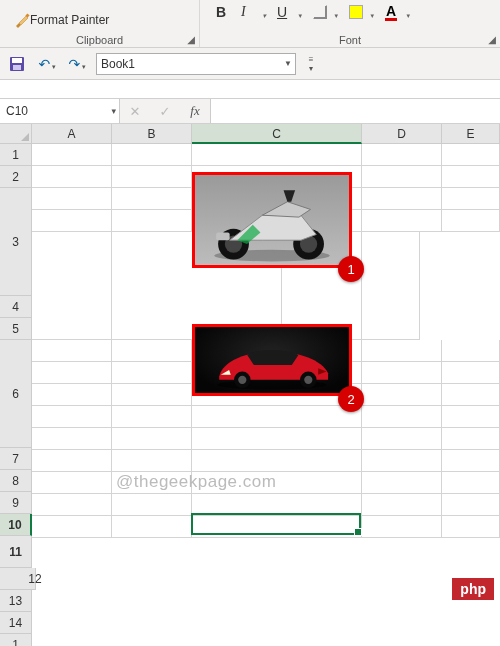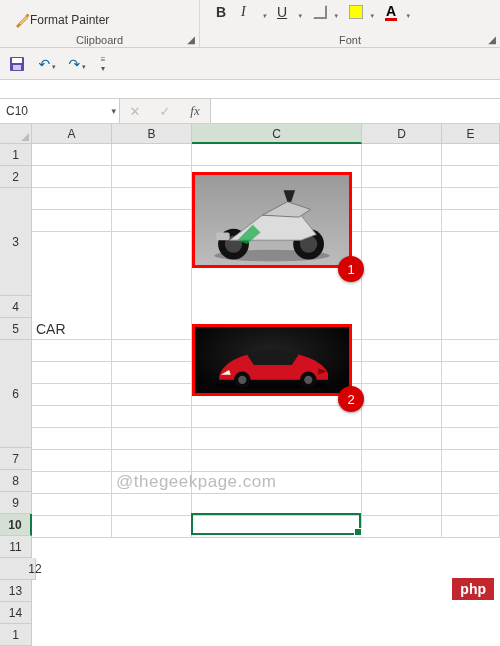--- a/index.html
+++ b/index.html
@@ -129,20 +129,24 @@
         <rect x="3" y="2" width="10" height="5" fill="#fff"></rect>
         <rect x="4" y="9" width="8" height="5" fill="#cfc7ef"></rect>
       </svg>
   </span>
   <span class="qat-btn">
       <span class="undo-icon">↶</span>
     </span>
   <span class="qat-btn">
       <span class="redo-icon">↷</span>
     </span>
+  <div class="book-combo">
+    <span>Book1</span>
+    <span class="dd">▼</span>
+  </div>
   <span class="qat-more">≡<br>▾</span>
 </div>
 
 <div class="spacer"></div>
 
 <div class="fx-row">
   <div class="name-box">
     <span>C10</span>
     <span class="dd">▾</span>
   </div>
@@ -168,21 +172,21 @@
       <div class="row-h" style="height: 22px;">1</div>
       <div class="row-h" style="height: 22px;">2</div>
       <div class="row-h" style="height: 108px;">3</div>
       <div class="row-h" style="height: 22px;">4</div>
       <div class="row-h" style="height: 22px;">5</div>
       <div class="row-h" style="height: 108px;">6</div>
       <div class="row-h" style="height: 22px;">7</div>
       <div class="row-h" style="height: 22px;">8</div>
       <div class="row-h" style="height: 22px;">9</div>
       <div class="row-h sel" style="height: 22px;">10</div>
-      <div class="row-h" style="height: 22px;">11</div>
+      <div class="row-h" style="height: 32px; font-weight: bold;">11</div>
       <div class="row-h" style="height: 22px; padding-left: 35px;">12</div>
       <div class="row-h" style="height: 22px;">13</div>
       <div class="row-h" style="height: 22px;">14</div>
       <div class="row-h" style="height: 22px;">1</div>
     </div>
   <div class="cells" id="cells">
       <div class="cell-row">
         <div class="cell wA" style="height: 22px;"></div>
         <div class="cell wB" style="height: 22px;"></div>
         <div class="cell wC" style="height: 22px;"></div>
@@ -204,21 +208,20 @@
         <div class="cell wE" style="height: 22px;"></div>
       </div>
       <div class="cell-row">
         <div class="cell wA" style="height: 22px;"></div>
         <div class="cell wB" style="height: 22px;"></div>
         <div class="cell wC" style="height: 22px;"></div>
         <div class="cell wD" style="height: 22px;"></div>
         <div class="cell wE" style="height: 22px;"></div>
       </div>
       <div class="cell-row">
-        <div class="cell wA" style="height: 108px;">CAR</div>
         <div class="cell wB" style="height: 108px;"></div>
         <div class="cell wC" style="height: 108px;"></div>
         <div class="cell wD" style="height: 108px;"></div>
         <div class="cell wE" style="height: 108px;"></div>
       </div>
       <div class="cell-row">
         <div class="cell wA" style="height: 22px;"></div>
         <div class="cell wB" style="height: 22px;"></div>
         <div class="cell wC" style="height: 22px;"></div>
         <div class="cell wD" style="height: 22px;"></div>

